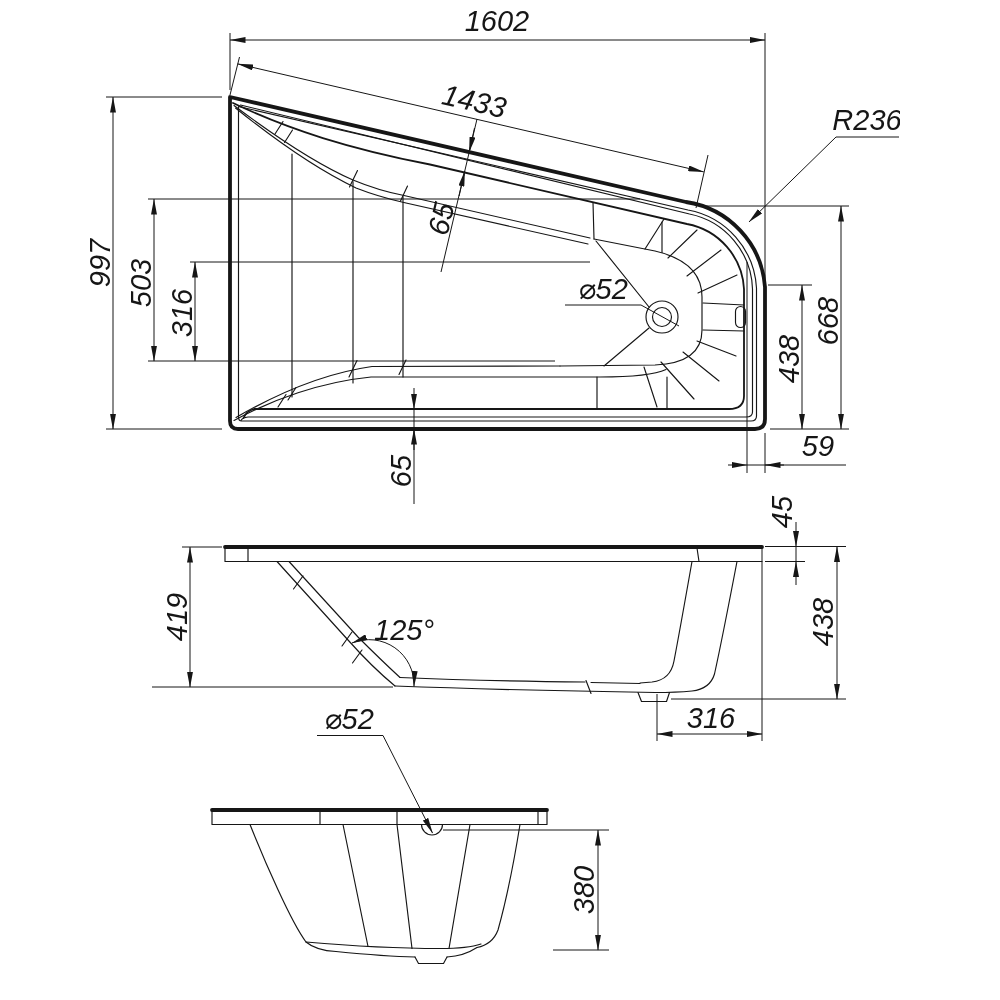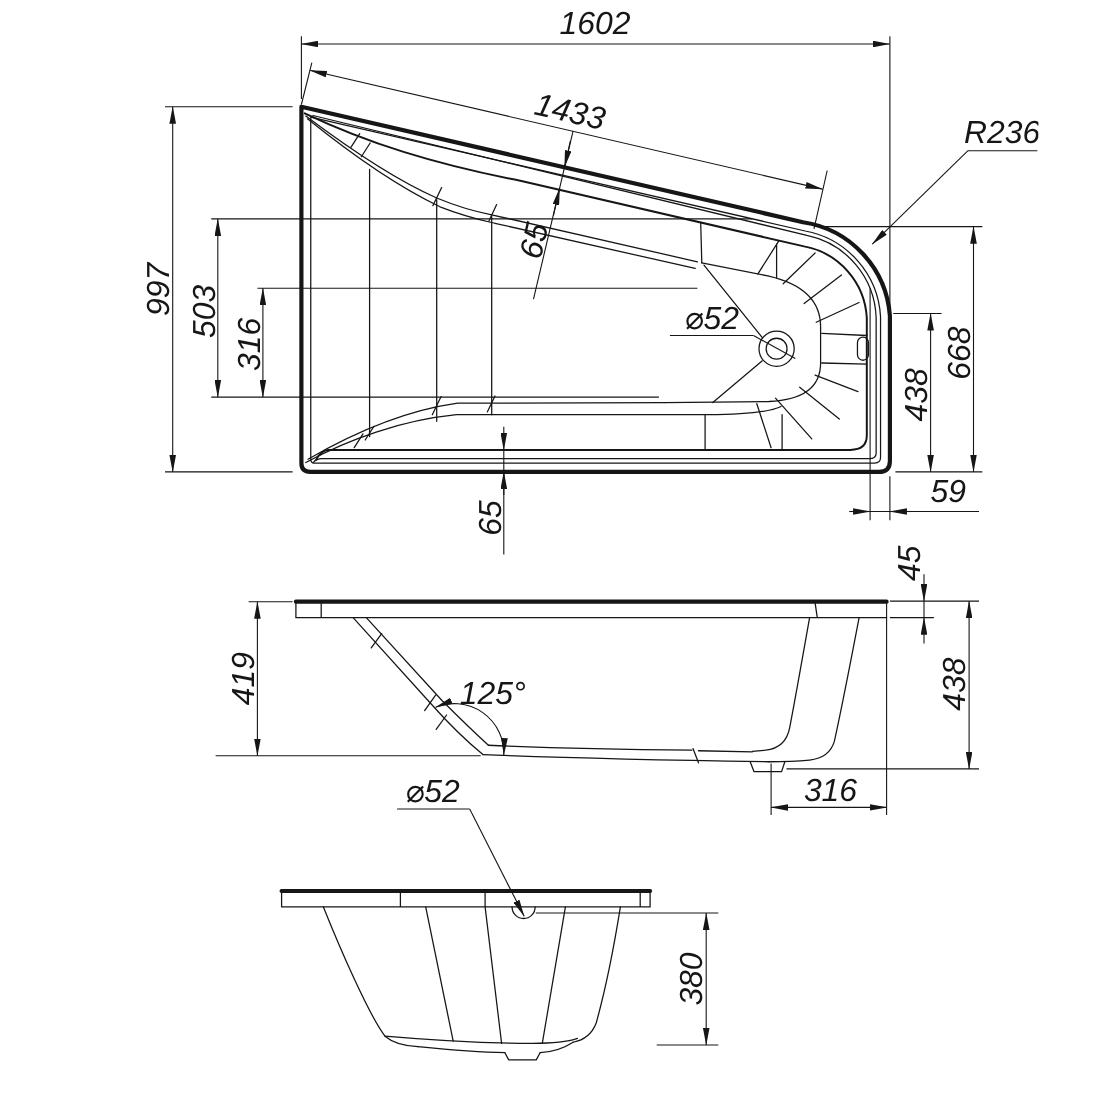--- a/index.html
+++ b/index.html
@@ -1,17 +1,17 @@
 <!DOCTYPE html>
 <html><head>
 <meta charset="utf-8">
 <style>
   html,body{margin:0;padding:0;background:#ffffff;}
   .stage{width:900px;height:1000px;background:#ffffff;position:relative;overflow:hidden;
-         font-family:"Liberation Sans","DejaVu Sans",sans-serif;padding-left:44px;}
+         font-family:"Liberation Sans","DejaVu Sans",sans-serif;}
   svg{display:block;}
   .thick{stroke:#161616;stroke-width:3.8;fill:none;stroke-linecap:round;stroke-linejoin:round;}
   .med{stroke:#161616;stroke-width:1.8;fill:none;stroke-linecap:round;stroke-linejoin:round;}
   .thin{stroke:#161616;stroke-width:1.15;fill:none;stroke-linecap:round;stroke-linejoin:round;}
   .dim{stroke:#161616;stroke-width:1;fill:none;}
   .lbl{fill:#161616;font-family:"Liberation Sans","DejaVu Sans",sans-serif;
        font-style:italic;font-size:29px;text-anchor:middle;}
 </style>
 </head>
 <body>

